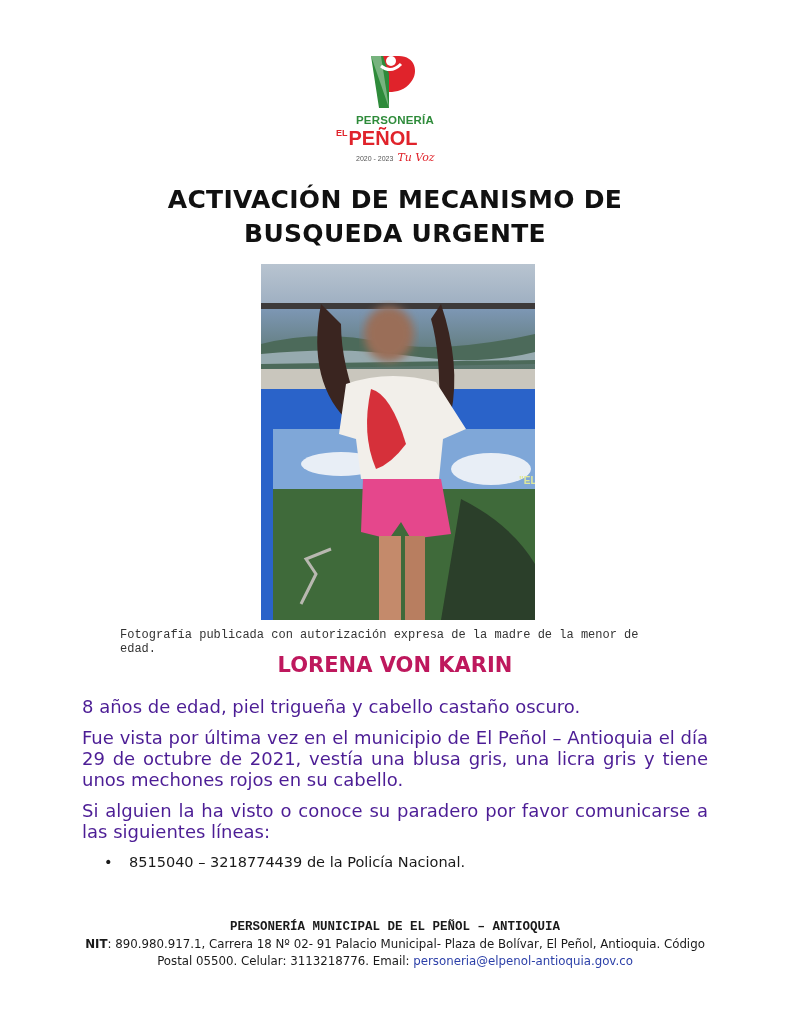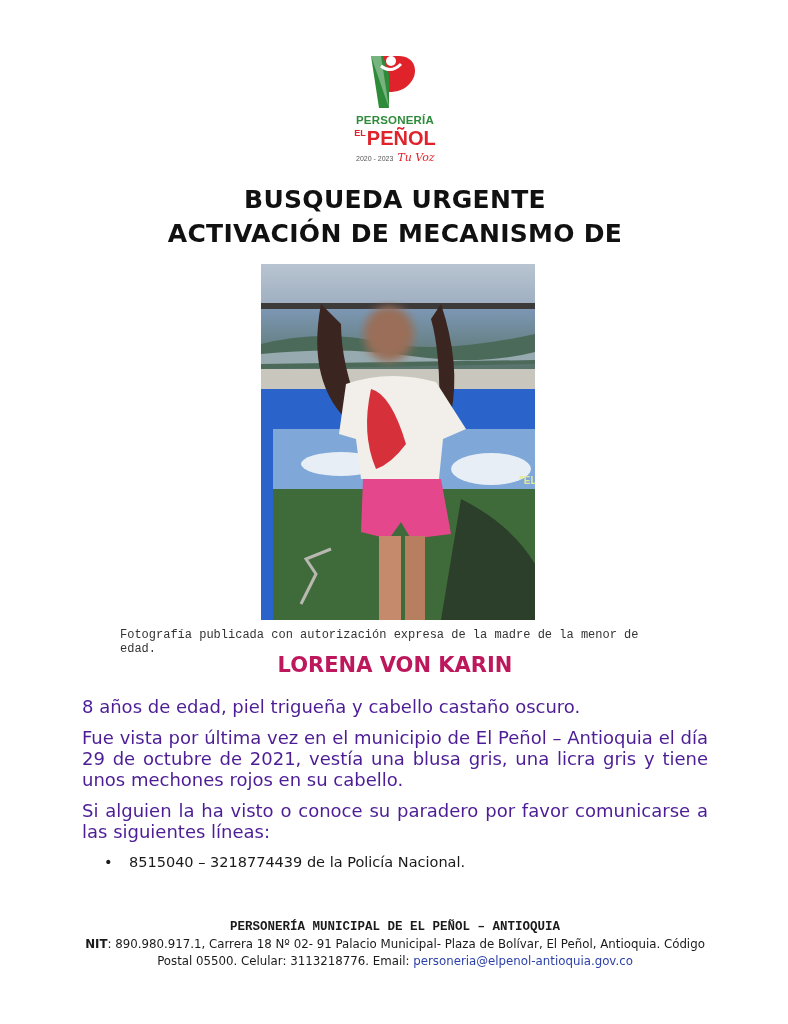--- a/index.html
+++ b/index.html
@@ -2,21 +2,21 @@
 <html><head>
 <meta charset="utf-8">
 <style>
   html, body { margin:0; padding:0; background:#ffffff; }
   body { width:788px; height:1024px; position:relative; overflow:hidden;
          font-family:"DejaVu Sans", sans-serif; color:#1a1a1a; }
   .logo { position:absolute; left:336px; top:48px; width:118px; height:124px; }
   .logo-mark { position:absolute; left:33px; top:4px; width:50px; height:58px; }
   .logo-line1 { position:absolute; left:0; top:66px; width:118px; text-align:center;
                 font-family:"Liberation Sans", sans-serif; font-weight:bold; font-size:11.5px; color:#2e8b3a; letter-spacing:0.2px; }
-  .logo-line2 { position:absolute; left:0; top:79px; width:118px; text-align:center;
+  .logo-line2 { position:absolute; left:0; top:79px; width:118px; 
                 font-family:"Liberation Sans", sans-serif; font-weight:bold; font-size:20px; color:#e0232b; line-height:22px; }
   .logo-line2 .el { font-size:9px; vertical-align:top; margin-right:1px; line-height:12px; }
   .logo-line3 { position:absolute; left:20px; top:103px; width:100px;
                 font-family:"Liberation Sans", sans-serif; font-size:7px; color:#555; }
   .logo-line3 .tuvoz { font-family:"DejaVu Serif", serif; font-style:italic; color:#e0232b; font-size:11px; margin-left:4px; }
 
   .title { position:absolute; left:100px; top:183px; width:590px; text-align:center;
            font-family:"DejaVu Sans", sans-serif; font-weight:bold; font-size:25px; line-height:34px; color:#111; letter-spacing:0.3px; }
 
   .photo { position:absolute; left:261px; top:264px; width:274px; height:356px; overflow:hidden; background:#8fa3b8; }
@@ -52,22 +52,22 @@
     <path d="M14 4 L30 4 C46 4 50 20 42 30 C36 38 28 40 20 40 L20 22 Z" fill="#e0232b"></path>
     <circle cx="22" cy="9" r="5" fill="#ffffff"></circle>
     <path d="M12 14 Q22 22 32 12" stroke="#ffffff" stroke-width="3" fill="none"></path>
   </svg>
   <div class="logo-line1">PERSONERÍA</div>
   <div class="logo-line2"><span class="el">EL</span><span>PEÑOL</span></div>
   <div class="logo-line3"><span>2020 - 2023</span><span class="tuvoz">Tu Voz</span></div>
 </div>
 
 <div class="title">
+  <div>ACTIVACIÓN DE MECANISMO DE</div>
   <div>BUSQUEDA URGENTE</div>
-  <div>ACTIVACIÓN DE MECANISMO DE</div>
 </div>
 
 <div class="photo">
   <svg width="274" height="356" viewBox="0 0 274 356">
     <defs>
       <linearGradient id="sky" x1="0" y1="0" x2="0" y2="1">
         <stop offset="0" stop-color="#b8c4d0"></stop>
         <stop offset="1" stop-color="#9fb0c2"></stop>
       </linearGradient>
       <linearGradient id="mural" x1="0" y1="0" x2="0" y2="1">

